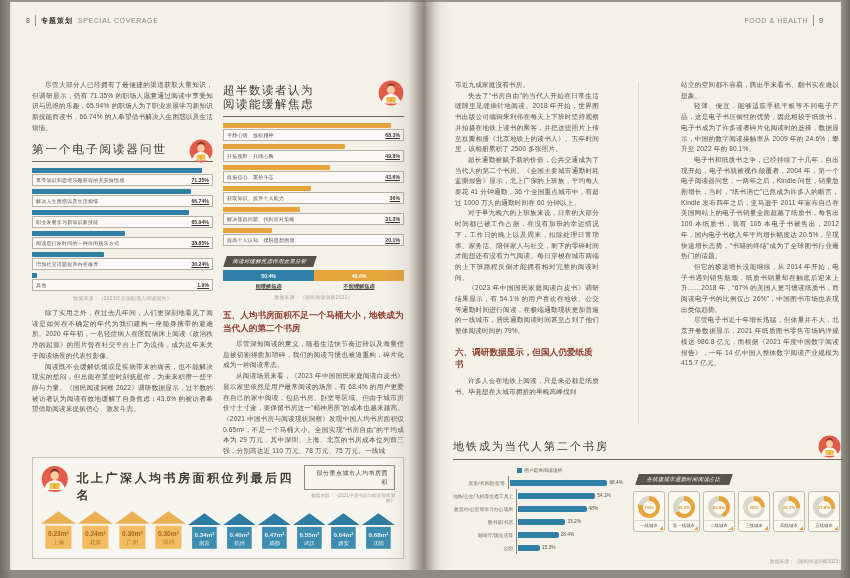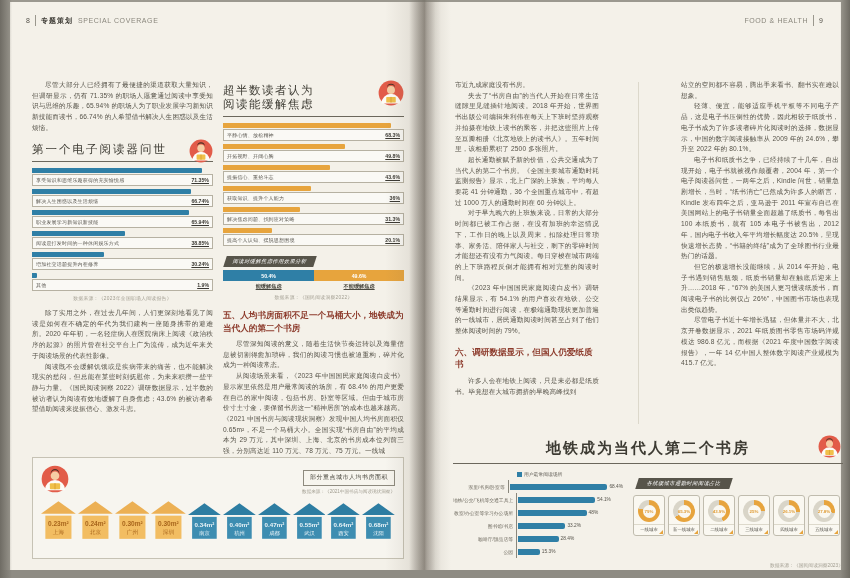--- a/index.html
+++ b/index.html
@@ -57,22 +57,22 @@
     background:rgba(255,255,255,.28);padding:7px 8px;box-sizing:border-box;}
   .lb-row1{display:flex;align-items:flex-start;}
   .lb-title{font-size:12px;font-weight:bold;letter-spacing:2.5px;color:#3d3b33;margin:5px 0 0 8px;}
   .lb-right{margin-left:auto;text-align:right;}
   .lb-badge{display:inline-block;border:1px solid #8e8a7e;background:#f7f5ee;color:#4a483f;
     font-size:6px;padding:2.5px 6px;letter-spacing:.5px;}
   .lb-source{font-size:4.6px;color:#a19d90;margin-top:3px;}
   .lb-houses{display:flex;align-items:flex-end;gap:2px;margin-top:6px;}
   
   .r-bottom{position:absolute;left:28px;top:437px;width:390px;}
-  .rb-title{position:relative;font-size:15px;font-weight:bold;letter-spacing:2px;color:#3d3b33;
-    padding-bottom:5px;border-bottom:1px solid #6b675c;text-align:center;}
+  .rb-title{position:relative;font-size:11px;font-weight:normal;letter-spacing:2px;color:#3d3b33;
+    padding-bottom:5px;border-bottom:1px solid #6b675c;}
   .rb-title .mascot{position:absolute;right:2px;top:-4px;}
   .rb-body{display:flex;margin-top:7px;}
   .rb-bars{width:170px;}
   .mlegend{display:flex;align-items:center;gap:2px;font-size:4.8px;color:#5a5750;margin:0 0 3px 64px;}
   .mlegend i{width:5px;height:5px;background:#2f7fa6;display:inline-block;}
   .mrow{display:flex;align-items:center;height:13px;}
   .mlabel{width:60px;font-size:4.8px;color:#6e6a5f;text-align:right;padding-right:3px;white-space:nowrap;
     overflow:hidden;text-decoration:underline;text-decoration-color:#cfc7ae;}
   .mtrack{flex:1;display:flex;align-items:center;border-left:1px solid #8a877c;height:100%;padding-left:1px;}
   .mbar{height:6px;background:#2f7fa6;border-radius:0 2px 2px 0;}
@@ -225,20 +225,21 @@
     <div id="chart3" class="l-bottom">
         <div class="lb-row1">
       <svg class="mascot" width="28" height="28" viewBox="0 0 30 30">
     <circle cx="15" cy="15" r="14.3" fill="#e25c49"></circle>
     <path d="M4 27 a11 11 0 0 1 22 0 z" fill="#fdfcf8"></path>
     <circle cx="15" cy="11.5" r="4.6" fill="#f6cda4"></circle>
     <path d="M10.4 10.2 a4.6 4.6 0 0 1 9.2 0 l0 -1.4 a4.6 4.6 0 0 0 -9.2 0 z" fill="#4a3326"></path>
     <rect x="9.5" y="19.5" width="11" height="6.5" rx="1" fill="#f0c04a"></rect>
     <line x1="15" y1="19.5" x2="15" y2="26" stroke="#d89f2e" stroke-width="1"></line>
   </svg>
+      <div class="lb-title">北上广深人均书房面积位列最后四名</div>
       <div class="lb-right">
         <span class="lb-badge">部分重点城市人均书房面积</span>
         <div class="lb-source">数据来源：《2021中国书房与阅读现状洞察》</div>
       </div>
         </div>
     <div class="lb-houses">
           <svg width="35" height="40" viewBox="0 0 36 40">
       <polygon points="18,0.5 36,13.5 0,13.5" fill="#ecb054"></polygon>
       <rect x="4.5" y="15.5" width="27" height="24" fill="#f2bd62"></rect>
       <text x="18" y="26.5" text-anchor="middle" font-size="6.8" font-weight="bold" fill="#a8651c">0.23m²</text>

